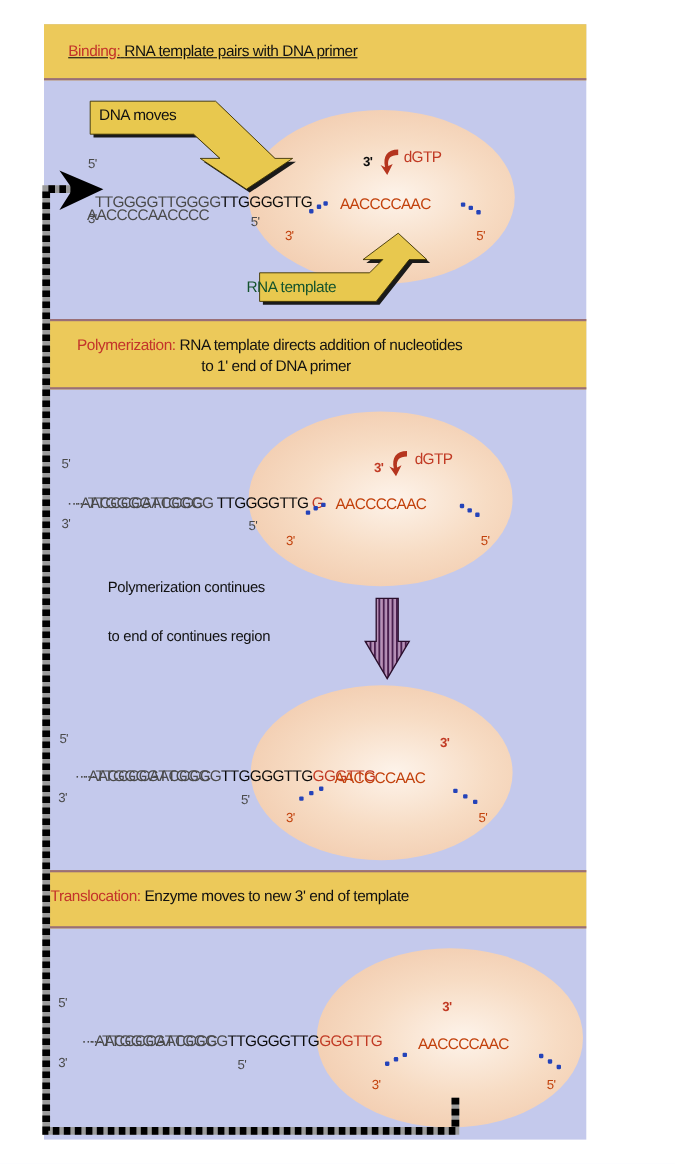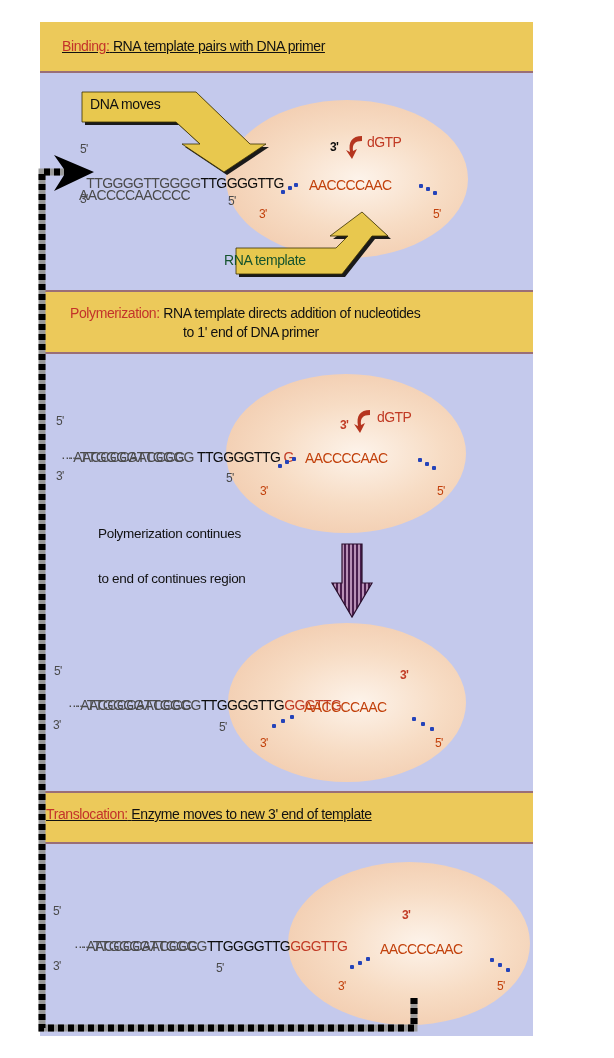--- a/index.html
+++ b/index.html
@@ -147,21 +147,21 @@
 </div>
 <div class="dots">
   <div class="dot" style="left:412px;top:717px;"></div>
     <div class="dot" style="left:421px;top:722px;"></div>
     <div class="dot" style="left:430px;top:727px;"></div>
 </div>
 <div class="t blue prime" style="left:260px;top:736px;">3'</div>
 <div class="t blue prime" style="left:435px;top:736px;">5'</div>
 
 <div class="hdr" style="top:791px;height:53px;"></div>
-<div class="hdr-text" style="left:46px;top:806px;text-decoration:underline;">
+<div class="hdr-text" style="left:46px;top:806px;">
   <span class="kw">Translocation:</span>
   <span>Enzyme moves to new 3' end of template</span>
 </div>
 
 <div class="ellipse" style="left:288px;top:862px;width:242px;height:163px;"></div>
 
 <div class="t gray prime" style="left:53px;top:904px;">5'</div>
 <div class="t" style="left:74px;top:925px;">
   <span class="gray">···TTGGGGTTGGGG</span><span class="blk">TTGGGGTTG</span><span class="red">GGGTTG</span>
 </div>

